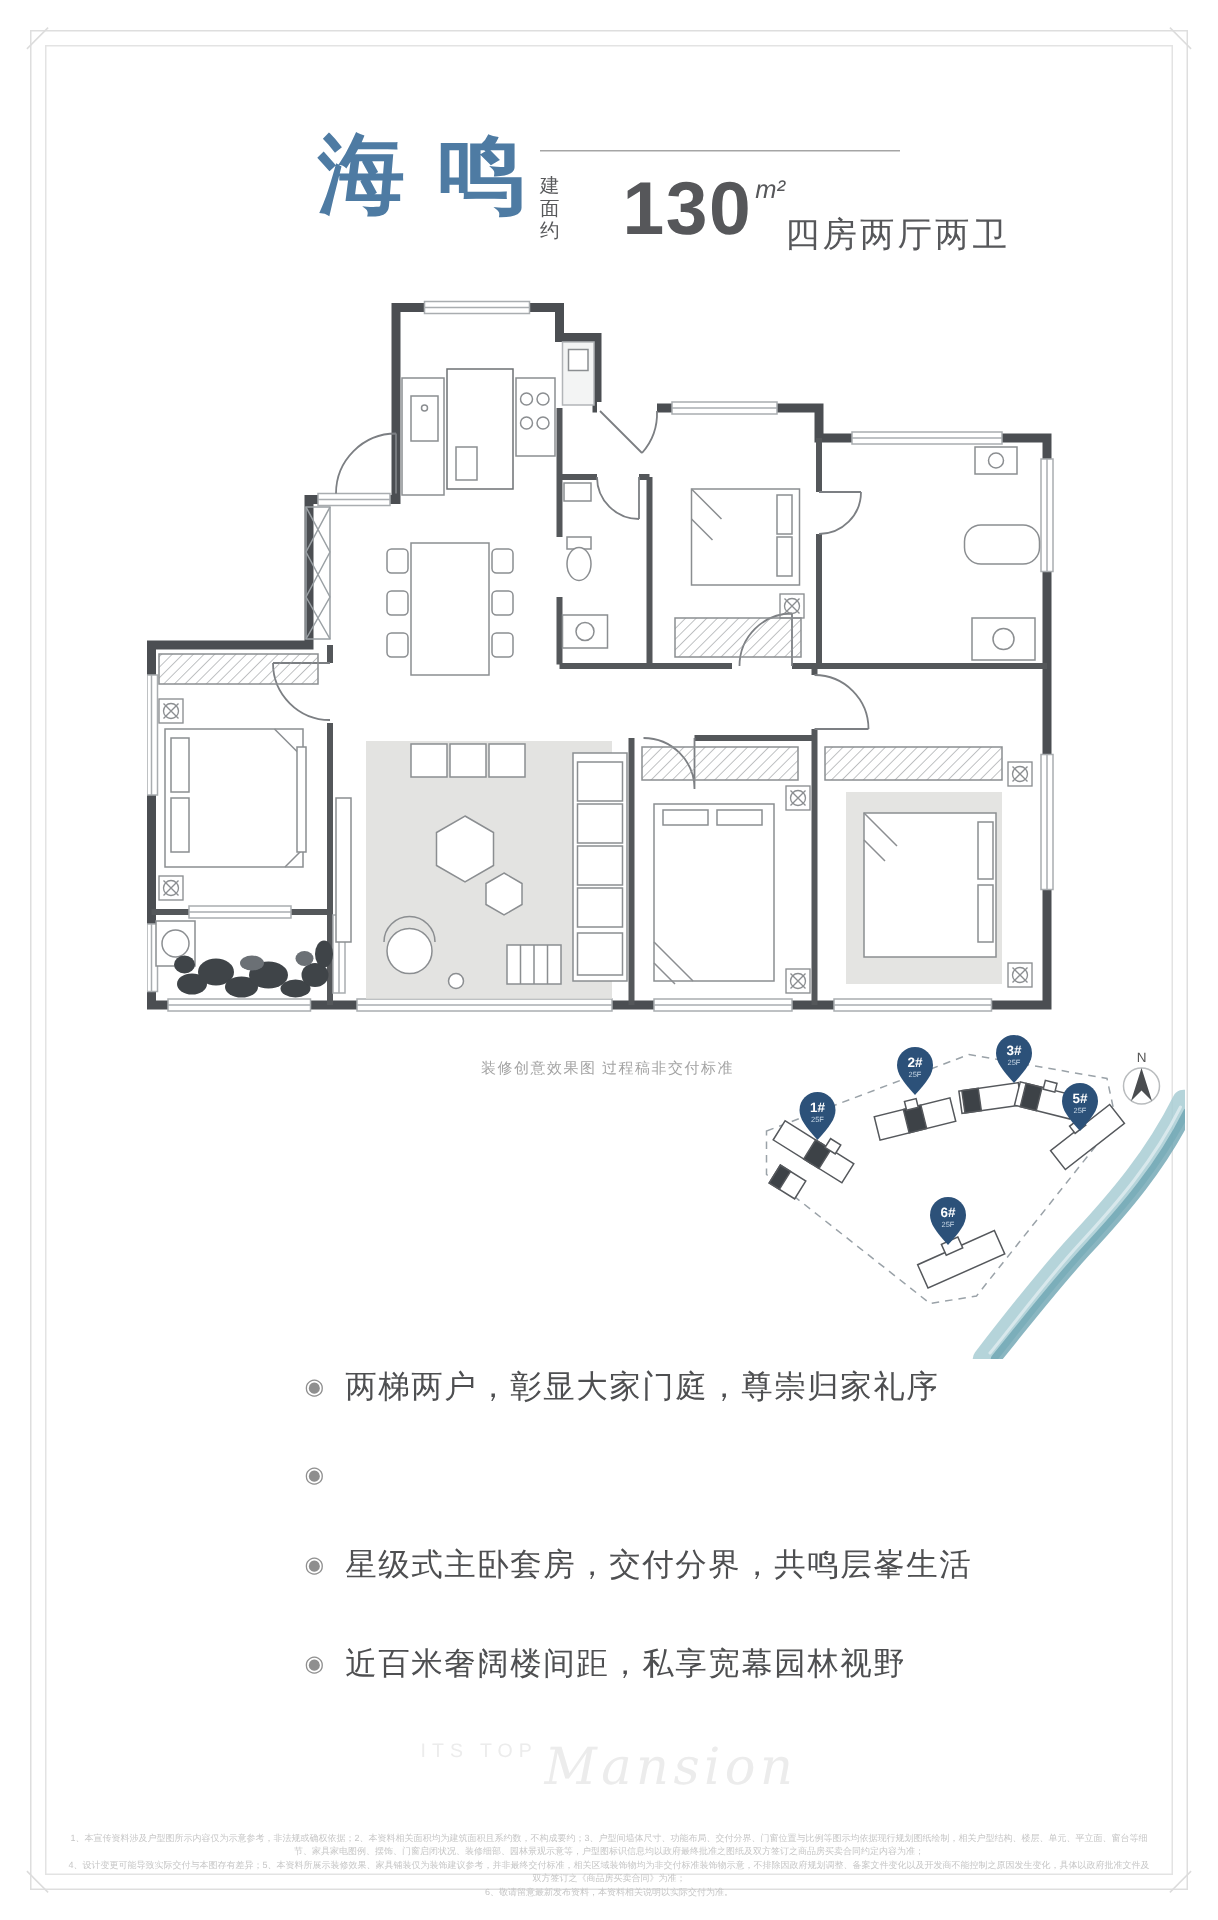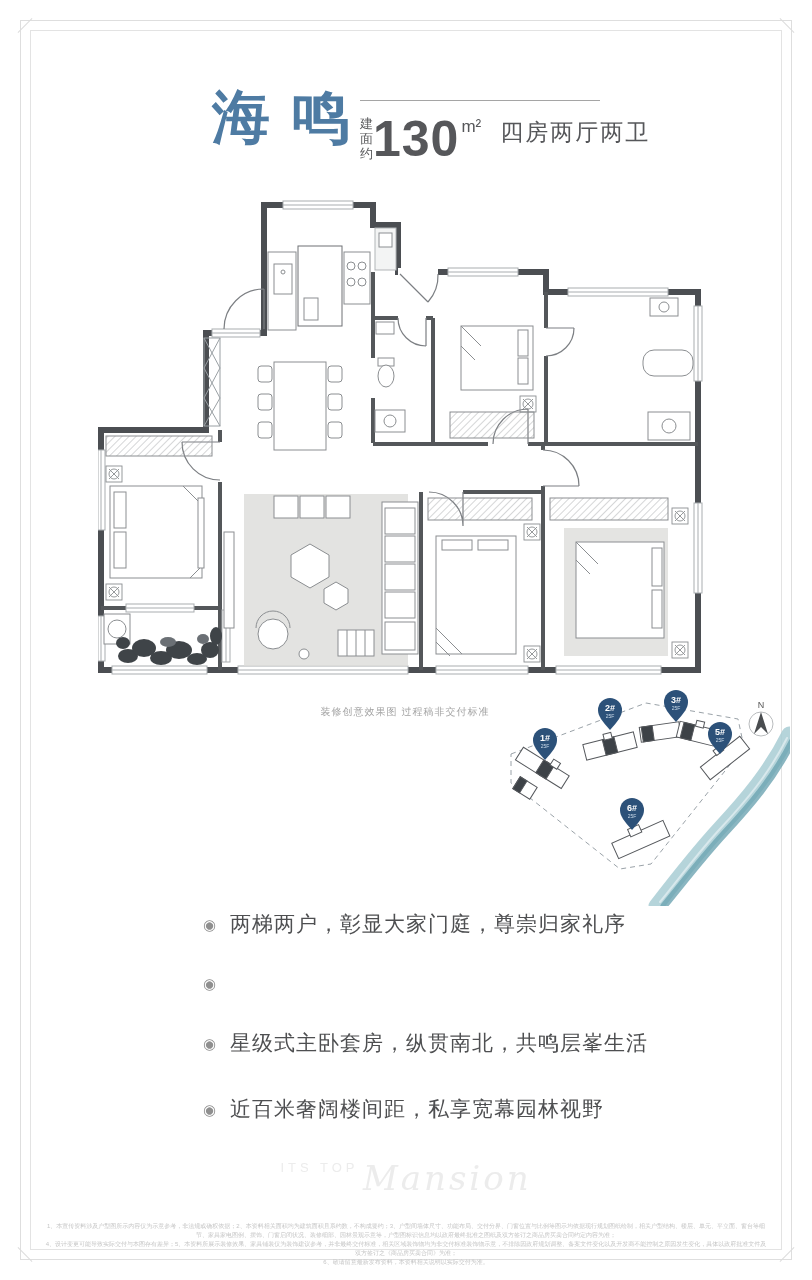--- a/index.html
+++ b/index.html
@@ -13,23 +13,23 @@
   .cd-tr{right:15px;top:25px;transform:rotate(45deg);}
   .cd-bl{left:15px;bottom:25px;transform:rotate(45deg);}
   .cd-br{right:15px;bottom:25px;transform:rotate(-45deg);}
 
   
   .title{position:absolute;left:212px;top:88px;font-size:58px;font-weight:bold;
          color:#4e7ba3;letter-spacing:22px;line-height:1;}
   .spec{position:absolute;left:360px;top:100px;width:240px;border-top:1px solid #a5a5a5;
         padding-top:16px;display:flex;align-items:flex-start;}
   .spec-prefix{width:30px;font-size:13px;line-height:1.15;color:#58595b;margin-bottom:6px;}
-  .spec-value{font-size:50px;font-weight:bold;color:#56575a;line-height:0.9;letter-spacing:1px;}
-  .spec-unit{font-size:17px;color:#56575a;margin:0 19px 4px 2px;}
-  .spec-layout{font-size:23px;color:#56575a;letter-spacing:2px;margin-bottom:3px;white-space:nowrap;}
+  .spec-value{font-size:50px;font-weight:bold;color:#56575a;line-height:0.9;letter-spacing:1px;margin-left:42px;}
+  .spec-unit{font-size:17px;color:#56575a;margin:0 0 4px 2px;font-style:italic;}
+  .spec-layout{font-size:23px;color:#56575a;letter-spacing:2px;margin-bottom:3px;white-space:nowrap;margin-top:24px;}
 
   
   .plan-caption{position:absolute;left:255px;top:705px;width:300px;text-align:center;
                 font-size:10px;color:#a3a3a3;letter-spacing:1px;}
 
   
   .selling-points{position:absolute;left:203px;top:910px;list-style:none;margin:0;padding:0;}
   .selling-points li{display:flex;align-items:center;margin-bottom:38px;}
   .bullet{color:#8f8f8f;font-size:15px;margin-right:14px;line-height:1;}
   .sp-text{font-size:21px;color:#4e4f51;letter-spacing:1px;white-space:nowrap;text-align:center;}
@@ -383,21 +383,21 @@
   <ul class="selling-points">
     <li>
       <span class="bullet">◉</span>
       <span class="sp-text">两梯两户，彰显大家门庭，尊崇归家礼序</span>
     </li>
     <li>
       <span class="bullet">◉</span>
     </li>
     <li>
       <span class="bullet">◉</span>
-      <span class="sp-text">星级式主卧套房，纵贯南北，共鸣层峯生活</span>
+      <span class="sp-text">星级式主卧套房，交付分界，共鸣层峯生活</span>
     </li>
     <li>
       <span class="bullet">◉</span>
       <span class="sp-text">近百米奢阔楼间距，私享宽幕园林视野</span>
     </li>
   </ul>
 
   <div class="watermark">
     <span class="wm-prefix">ITS TOP</span>
     <span class="wm-script">Mansion</span>

